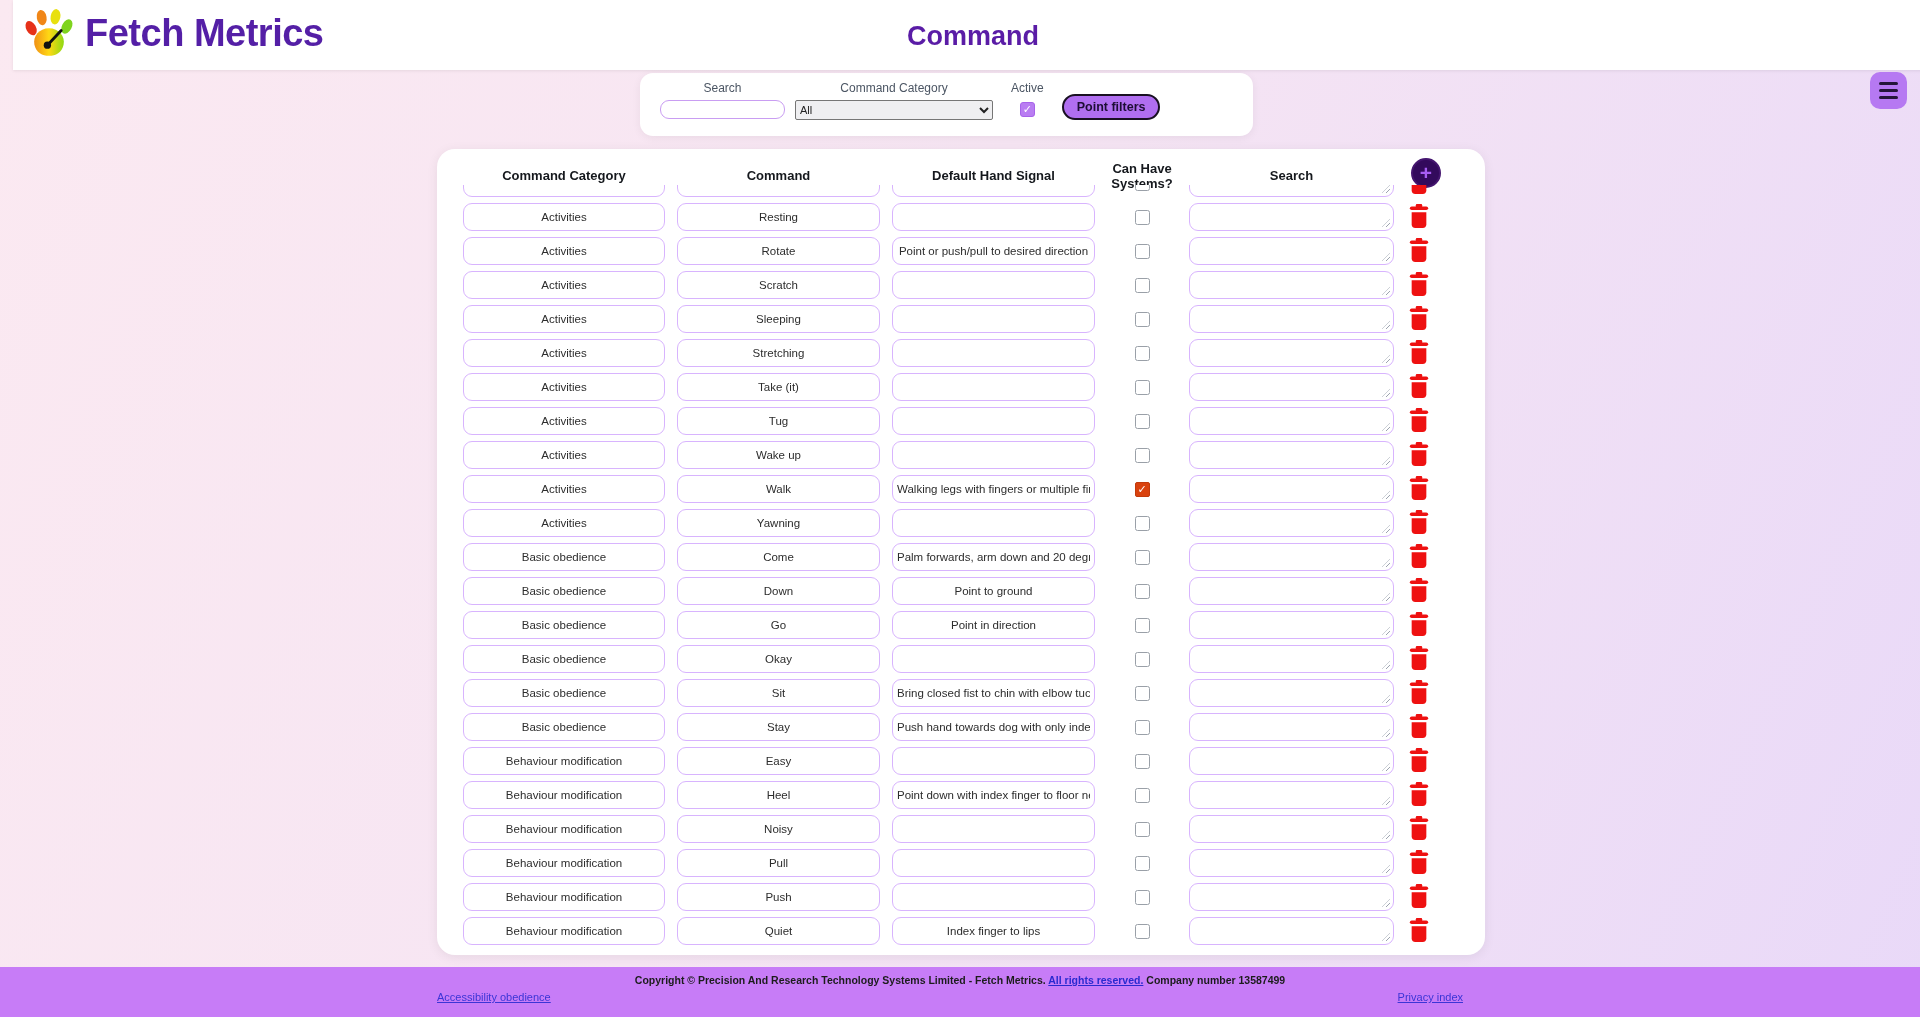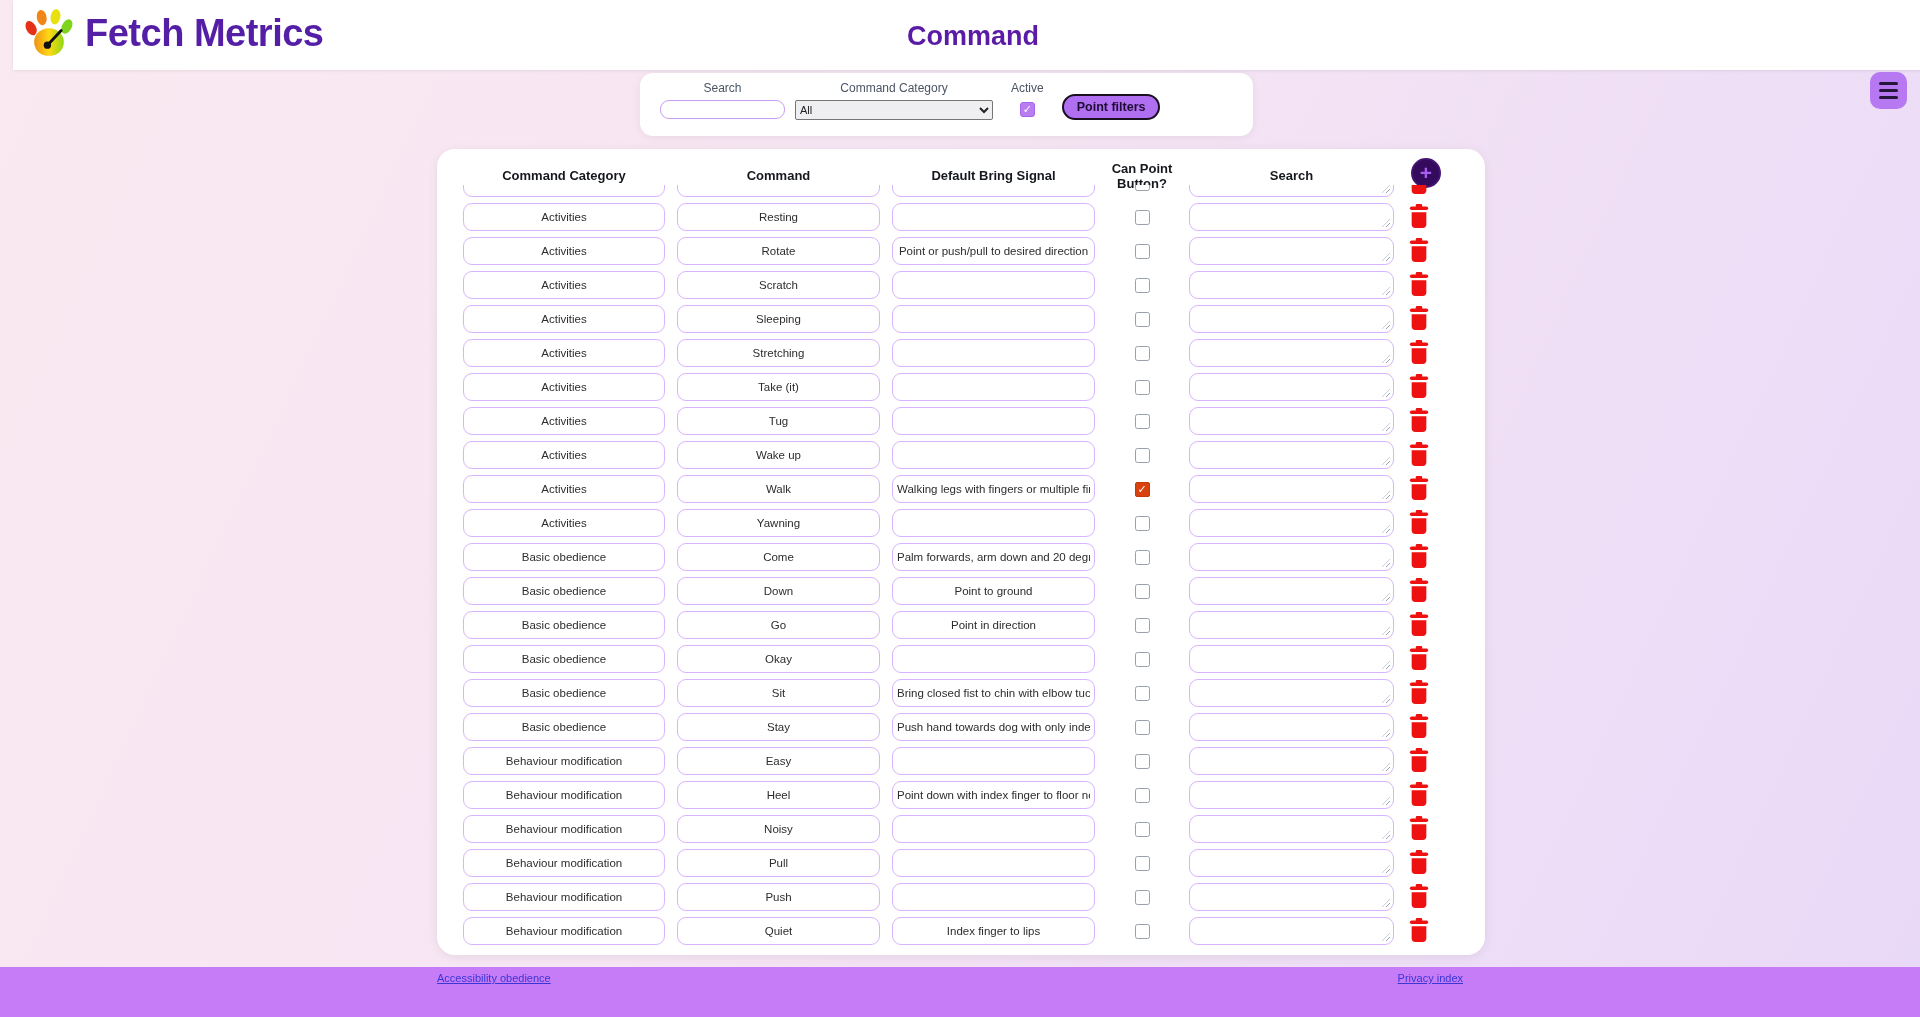--- a/index.html
+++ b/index.html
@@ -170,22 +170,22 @@
     <span class="flabel">Active</span>
     <span class="cb on-purple" id="active-cb" style="margin-top:2px;"></span>
   </div>
   <button class="apply-btn">Point filters</button>
 </div>
 
 <div class="main-card">
   <div class="thead">
     <span class="th">Command Category</span>
     <span class="th">Command</span>
-    <span class="th">Default Bring Signal</span>
-    <span class="th">Can Point Button?</span>
+    <span class="th">Default Hand Signal</span>
+    <span class="th">Can Have Systems?</span>
     <span class="th">Search</span>
     <span></span>
   </div>
   <button class="add-btn">+</button>
   <div class="rows-viewport" id="rows-viewport">
       <div class="trow partial">
     <input class="cell-input cat" style="">
     <input class="cell-input cmd" style="">
     <input class="cell-input sig" style="">
     <span class="cbwrap">
@@ -595,17 +595,22 @@
         <rect x="8.5" y="1" width="7" height="4" rx="1.2" fill="#ee1111"></rect>
         <rect x="2" y="3.5" width="20" height="4" rx="2" fill="#ee1111"></rect>
         <path d="M4 10 h16 v13 a4 4 0 0 1 -4 4 h-8 a4 4 0 0 1 -4 -4 Z" fill="#ee1111"></path>
       </svg>
     </button>
   </div>
     </div>
 </div>
 
 <div class="footer">
+  <div class="copyright">
+    <span>Copyright © Precision And Research Technology Systems Limited - Fetch Metrics.</span>
+    <a href="#">All rights reserved.</a>
+    <span>Company number 13587499</span>
+  </div>
   <div class="footer-links">
     <a href="#">Accessibility obedience</a>
     <a href="#">Privacy index</a>
   </div>
 </div>
 
 </body></html>

